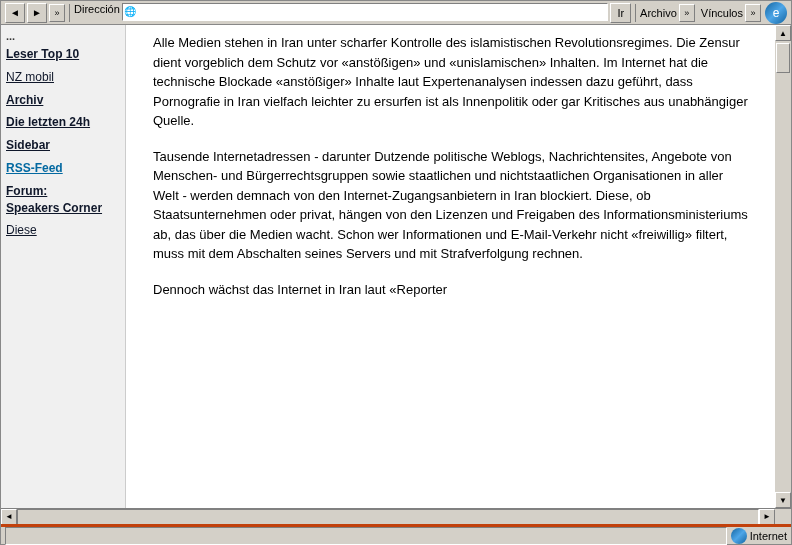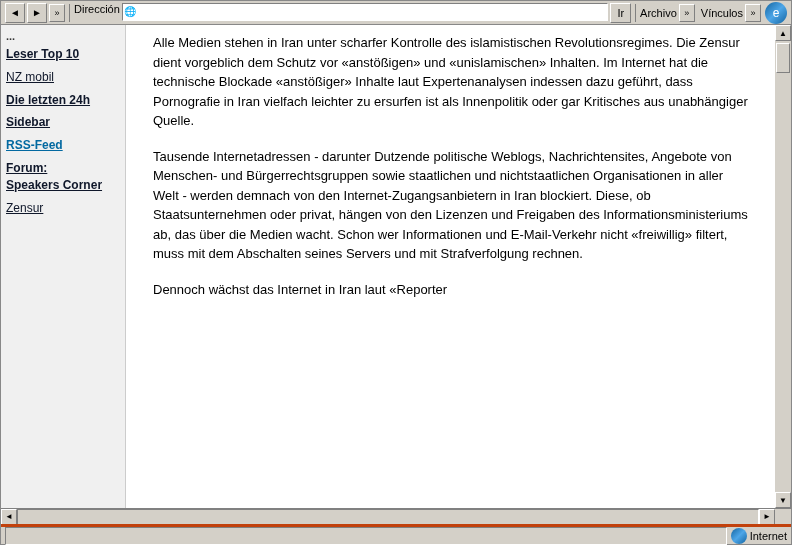--- a/index.html
+++ b/index.html
@@ -338,33 +338,36 @@
     <div class="sidebar">
       <div class="sidebar-section-title">...</div>
 
       <div class="sidebar-item bold">
         <span>Leser Top 10</span>
       </div>
       <div class="sidebar-item">
         <span>NZ mobil</span>
       </div>
       <div class="sidebar-item bold">
+        <span>Archiv</span>
+      </div>
+      <div class="sidebar-item bold">
         <span>Die letzten 24h</span>
       </div>
       <div class="sidebar-item bold">
         <span>Sidebar</span>
       </div>
       <div class="sidebar-item bold" style="color:#0369a1;">
         <span>RSS-Feed</span>
       </div>
       <div class="sidebar-item bold">
         <span>Forum:<br>Speakers Corner</span>
       </div>
       <div class="sidebar-item">
-        <span>Zensur</span>
+        <span>Diese</span>
       </div>
     </div>
 
     <div class="content-with-scroll">
       <div class="content-area">
         <div class="content-paragraph">
           <span class="content-text">Alle Medien stehen in Iran unter scharfer Kontrolle des islamistischen Revolutionsregimes. Die Zensur dient vorgeblich dem Schutz vor «anstößigen» und «unislamischen» Inhalten. Im Internet hat die technische Blockade «anstößiger» Inhalte laut Expertenanalysen indessen dazu geführt, dass Pornografie in Iran vielfach leichter zu ersurfen ist als Innenpolitik oder gar Kritisches aus unabhängiger Quelle.</span>
         </div>
         <div class="content-paragraph">
           <span class="content-text">Tausende Internetadressen - darunter Dutzende politische Weblogs, Nachrichtensites, Angebote von Menschen- und Bürgerrechtsgruppen sowie staatlichen und nichtstaatlichen Organisationen in aller Welt - werden demnach von den Internet-Zugangsanbietern in Iran blockiert. Diese, ob Staatsunternehmen oder privat, hängen von den Lizenzen und Freigaben des Informationsministeriums ab, das über die Medien wacht. Schon wer Informationen und E-Mail-Verkehr nicht «freiwillig» filtert, muss mit dem Abschalten seines Servers und mit Strafverfolgung rechnen.</span>

